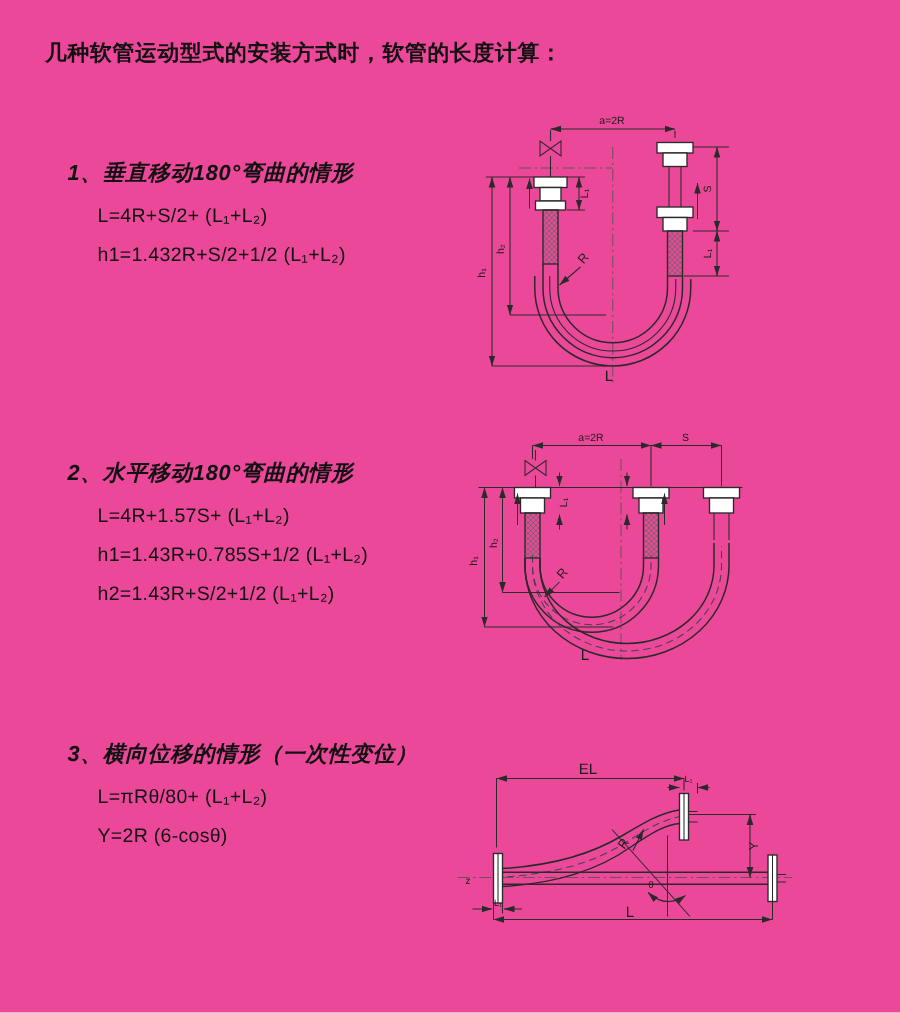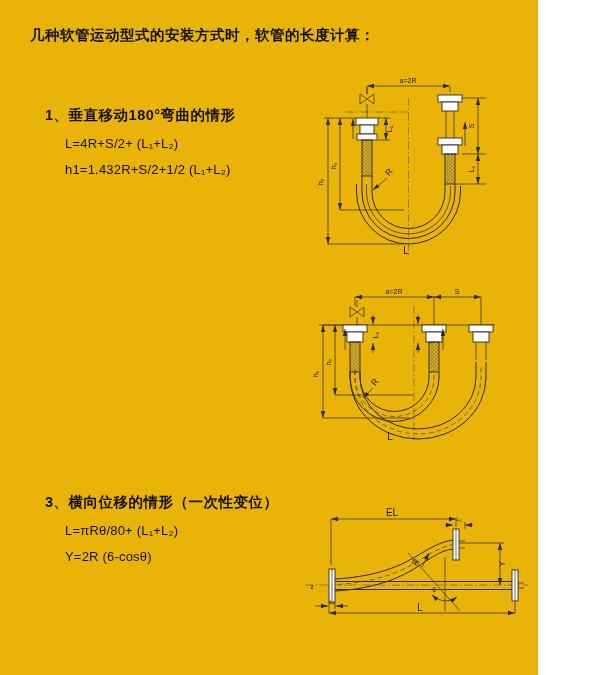--- a/index.html
+++ b/index.html
@@ -1,20 +1,20 @@
 <!DOCTYPE html>
 <html><head>
 <meta charset="utf-8">
 <style>
   html,body{margin:0;padding:0;background:#fff;}
-  .page{position:relative;width:538px;height:675px;background:#eab308;overflow:hidden;
+  .page{position:relative;width:600px;height:675px;background:#ec4899;overflow:hidden;
         font-family:"Liberation Sans","DejaVu Sans",sans-serif;color:#111;}
   .title{position:absolute;left:30px;top:26px;font-size:14.5px;font-weight:700;letter-spacing:.5px;}
   .sec{position:absolute;left:45px;}
-  .sec .h{font-size:14.5px;font-weight:700;letter-spacing:.5px;}
+  .sec .h{font-size:14.5px;font-weight:700;letter-spacing:.5px;font-style:italic;}
   .sec .f{margin:11px 0 0 20px;font-size:13px;letter-spacing:.2px;}
   svg.diag{position:absolute;}
   .ln{stroke:#2a2a2a;fill:none;stroke-width:1;}
   .thin{stroke:#2a2a2a;fill:none;stroke-width:.7;}
   .dim{stroke:#2a2a2a;fill:none;stroke-width:.7;}
   .cl{stroke:#555;fill:none;stroke-width:.6;stroke-dasharray:8 2.5 1.5 2.5;}
   .dashc{stroke:#444;fill:none;stroke-width:.7;stroke-dasharray:5 3;}
   .fit{fill:#fff;stroke:#2a2a2a;stroke-width:.9;}
   .hb{fill:url(#hatch);stroke:#2a2a2a;stroke-width:.9;}
   svg text{fill:#1a1a1a;font-size:7px;font-family:"Liberation Sans","DejaVu Sans",sans-serif;}
@@ -38,20 +38,26 @@
       </pattern>
     </defs>
   </svg>
 
   <section class="sec" style="top:106px">
     <div class="h">1、垂直移动180°弯曲的情形</div>
     <div class="f">L=4R+S/2+ (L₁+L₂)</div>
     <div class="f">h1=1.432R+S/2+1/2 (L₁+L₂)</div>
   </section>
 
+  <section class="sec" style="top:306px">
+    <div class="h">2、水平移动180°弯曲的情形</div>
+    <div class="f">L=4R+1.57S+ (L₁+L₂)</div>
+    <div class="f">h1=1.43R+0.785S+1/2 (L₁+L₂)</div>
+    <div class="f">h2=1.43R+S/2+1/2 (L₁+L₂)</div>
+  </section>
 
   <section class="sec" style="top:493px">
     <div class="h">3、横向位移的情形（一次性变位）</div>
     <div class="f">L=πRθ/80+ (L₁+L₂)</div>
     <div class="f">Y=2R (6-cosθ)</div>
   </section>
 
   <svg class="diag" style="left:310px;top:70px" width="290" height="190" viewBox="0 0 290 190">
     <g>
       <path class="cl" d="M98.5,28 V186"></path>

